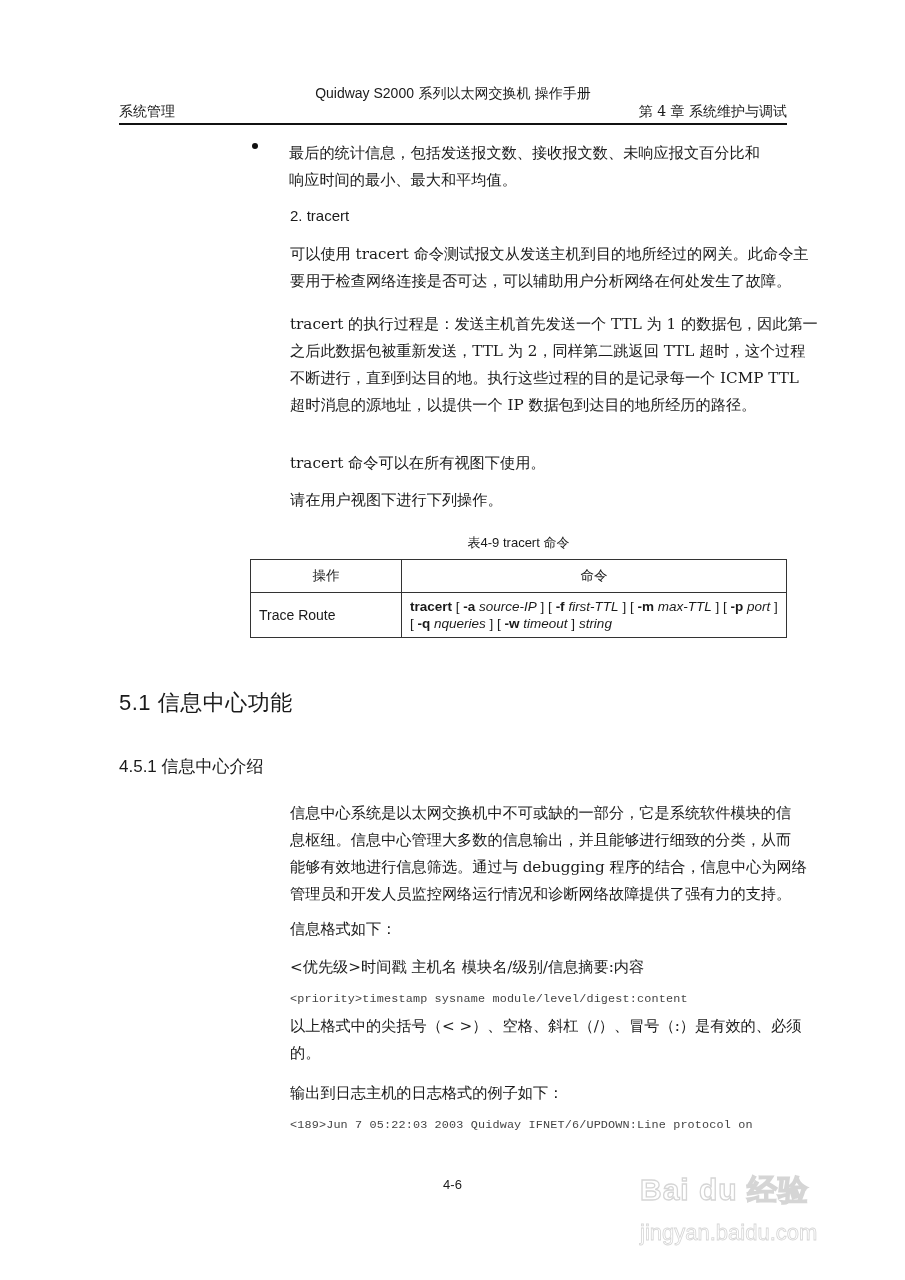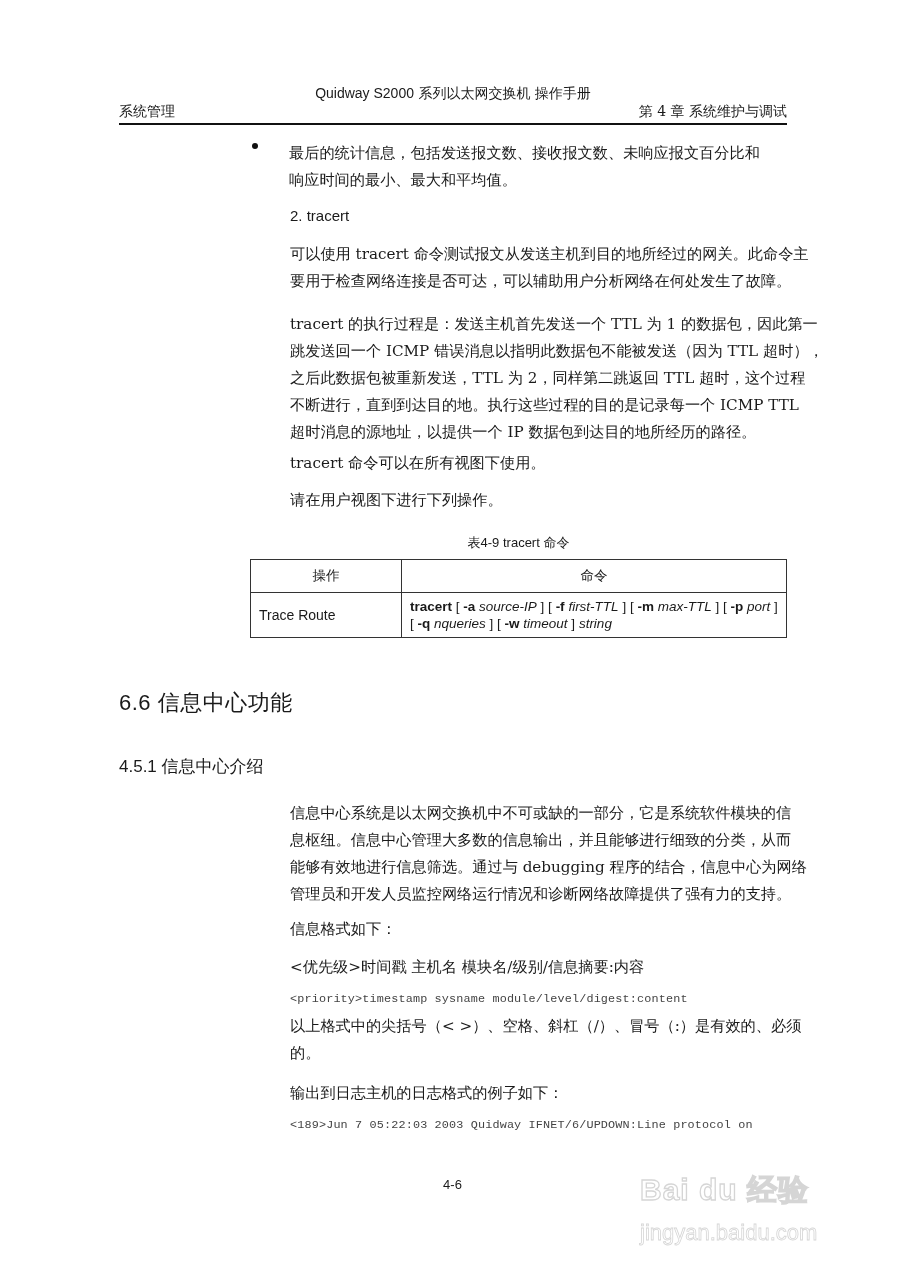--- a/index.html
+++ b/index.html
@@ -71,21 +71,20 @@
 
 <div class="abs col sans subhead" style="top:207px;">2. tracert</div>
 
 <div class="abs col body-text" style="top:241px;">
   <div>可以使用 tracert 命令测试报文从发送主机到目的地所经过的网关。此命令主</div>
   <div>要用于检查网络连接是否可达，可以辅助用户分析网络在何处发生了故障。</div>
 </div>
 
 <div class="abs col body-text" style="top:311px;">
   <div>tracert 的执行过程是：发送主机首先发送一个 TTL 为 1 的数据包，因此第一</div>
-  <div>跳发送回一个 ICMP 错误消息以指明此数据包不能被发送（因为 TTL 超时），</div>
   <div>之后此数据包被重新发送，TTL 为 2，同样第二跳返回 TTL 超时，这个过程</div>
   <div>不断进行，直到到达目的地。执行这些过程的目的是记录每一个  ICMP TTL</div>
   <div>超时消息的源地址，以提供一个 IP 数据包到达目的地所经历的路径。</div>
 </div>
 
 <div class="abs col body-text" style="top:450px;">tracert 命令可以在所有视图下使用。</div>
 <div class="abs col body-text" style="top:487px;">请在用户视图下进行下列操作。</div>
 
 <div class="abs sans caption">表4-9  tracert 命令</div>
 <table class="cmd sans">
@@ -101,21 +100,21 @@
   <tr>
     <td>Trace Route</td>
     <td class="cmdcell">
       <div><b>tracert</b> <span>[ </span><b>-a</b><i> source-IP</i><span> ] [ </span><b>-f</b><i> first-TTL</i><span> ] [ </span><b>-m</b><i> max-TTL</i><span> ] [ </span><b>-p</b><i> port</i><span> ]</span></div>
       <div><span>[ </span><b>-q</b><i> nqueries</i><span> ] [ </span><b>-w</b><i> timeout</i><span> ] </span><i>string</i></div>
     </td>
   </tr>
 </tbody>
   </table>
 
-<div class="abs sans h2">6.6  信息中心功能</div>
+<div class="abs sans h2">5.1  信息中心功能</div>
 <div class="abs sans h3">4.5.1  信息中心介绍</div>
 
 <div class="abs col body-text" style="top:800px;">
   <div>信息中心系统是以太网交换机中不可或缺的一部分，它是系统软件模块的信</div>
   <div>息枢纽。信息中心管理大多数的信息输出，并且能够进行细致的分类，从而</div>
   <div>能够有效地进行信息筛选。通过与 debugging 程序的结合，信息中心为网络</div>
   <div>管理员和开发人员监控网络运行情况和诊断网络故障提供了强有力的支持。</div>
 </div>
 
 <div class="abs col body-text" style="top:916px;">信息格式如下：</div>

